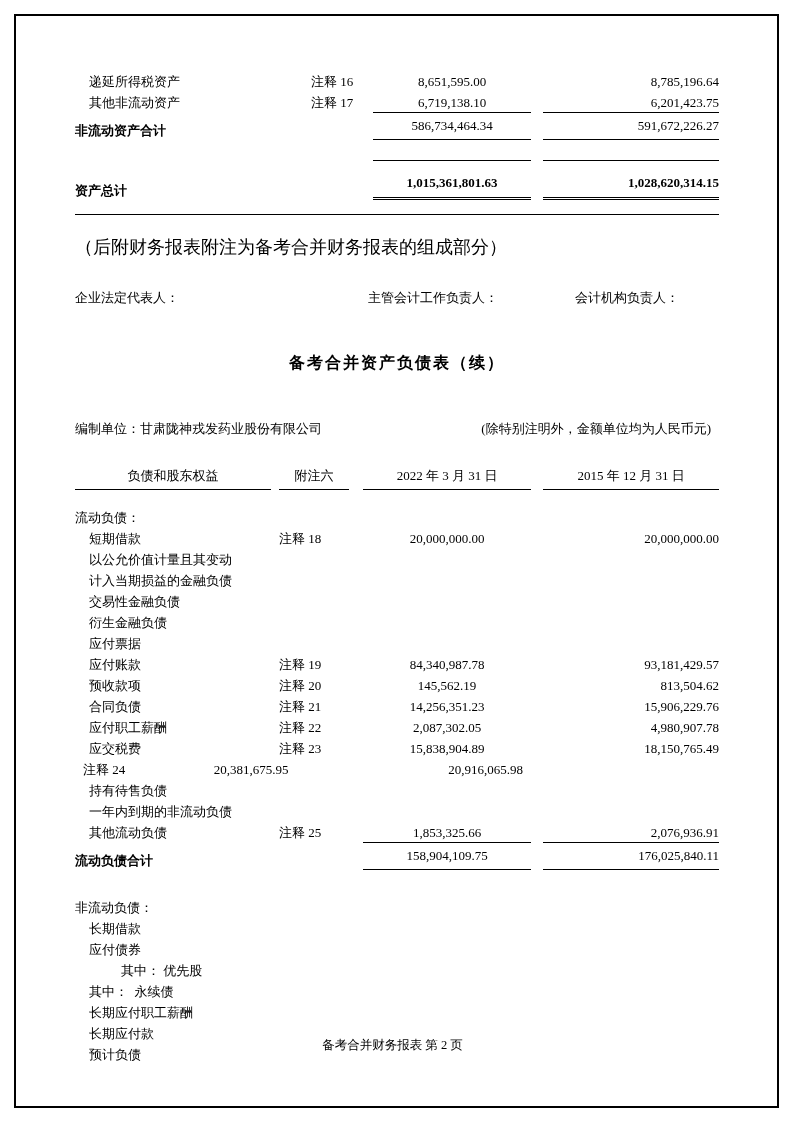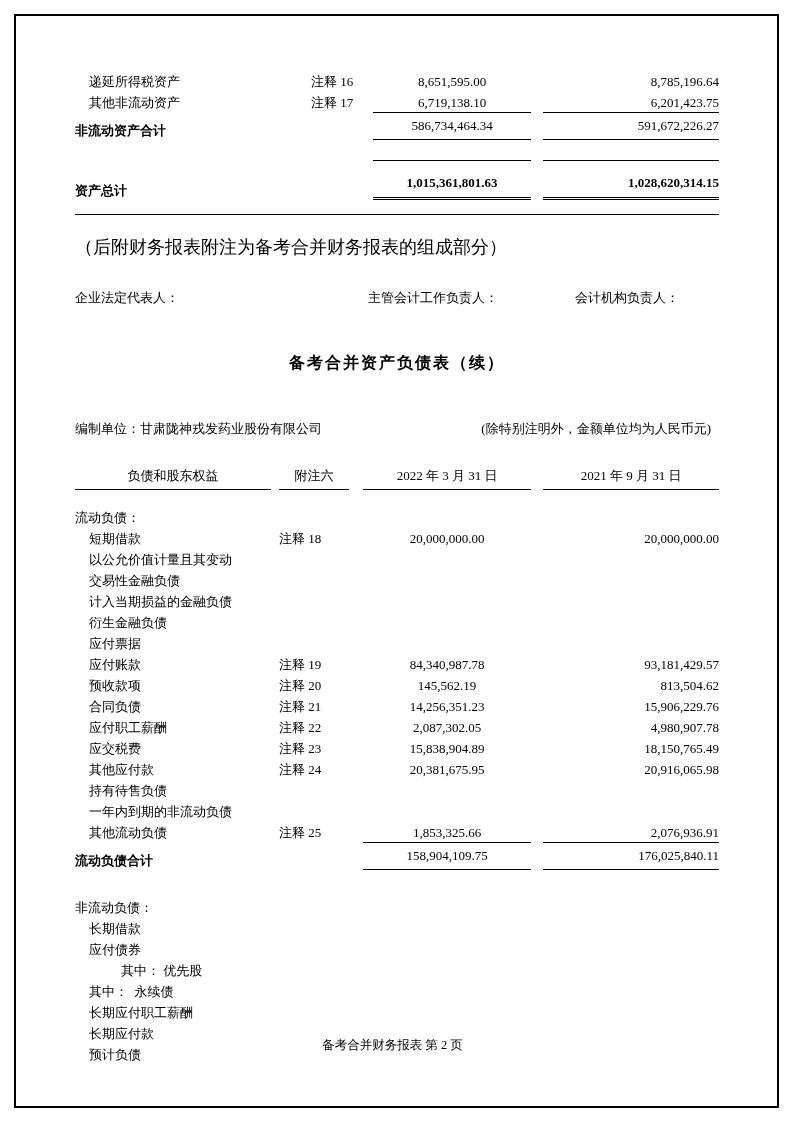--- a/index.html
+++ b/index.html
@@ -109,21 +109,21 @@
   <div class="prep-row">
     <span>编制单位：甘肃陇神戎发药业股份有限公司</span>
     <span>(除特别注明外，金额单位均为人民币元)</span>
   </div>
 
   <div>
     <div class="trow thead">
       <div class="c-label">负债和股东权益</div>
       <div class="c-note">附注六</div>
       <div class="c-v1">2022 年 3 月 31 日</div>
-      <div class="c-v2">2021 年 9 月 31 日</div>
+      <div class="c-v2">2015 年 12 月 31 日</div>
     </div>
     <div class="body-rows" id="liab-table-body">
         <div class="trow">
     <div class="c-label">流动负债：</div>
     <div class="c-note"></div>
     <div class="c-v1"></div>
     <div class="c-v2"></div>
   </div>
         <div class="trow">
     <div class="c-label ind1">短期借款</div>
@@ -131,27 +131,27 @@
     <div class="c-v1">20,000,000.00</div>
     <div class="c-v2">20,000,000.00</div>
   </div>
         <div class="trow">
     <div class="c-label ind1">以公允价值计量且其变动</div>
     <div class="c-note"></div>
     <div class="c-v1"></div>
     <div class="c-v2"></div>
   </div>
         <div class="trow">
+    <div class="c-label ind1">计入当期损益的金融负债</div>
+    <div class="c-note"></div>
+    <div class="c-v1"></div>
+    <div class="c-v2"></div>
+  </div>
+        <div class="trow">
     <div class="c-label ind1">交易性金融负债</div>
-    <div class="c-note"></div>
-    <div class="c-v1"></div>
-    <div class="c-v2"></div>
-  </div>
-        <div class="trow">
-    <div class="c-label ind1">计入当期损益的金融负债</div>
     <div class="c-note"></div>
     <div class="c-v1"></div>
     <div class="c-v2"></div>
   </div>
         <div class="trow">
     <div class="c-label ind1">衍生金融负债</div>
     <div class="c-note"></div>
     <div class="c-v1"></div>
     <div class="c-v2"></div>
   </div>
@@ -185,21 +185,20 @@
     <div class="c-v1">2,087,302.05</div>
     <div class="c-v2">4,980,907.78</div>
   </div>
         <div class="trow">
     <div class="c-label ind1">应交税费</div>
     <div class="c-note">注释 23</div>
     <div class="c-v1">15,838,904.89</div>
     <div class="c-v2">18,150,765.49</div>
   </div>
         <div class="trow">
-    <div class="c-label ind1">其他应付款</div>
     <div class="c-note">注释 24</div>
     <div class="c-v1">20,381,675.95</div>
     <div class="c-v2">20,916,065.98</div>
   </div>
         <div class="trow">
     <div class="c-label ind1">持有待售负债</div>
     <div class="c-note"></div>
     <div class="c-v1"></div>
     <div class="c-v2"></div>
   </div>

